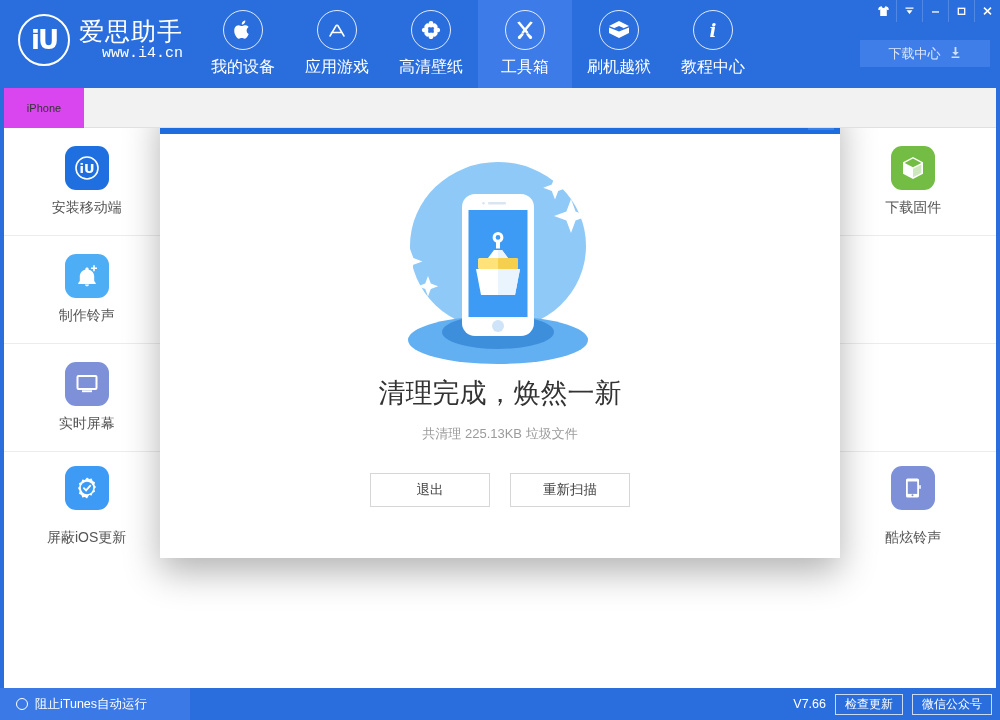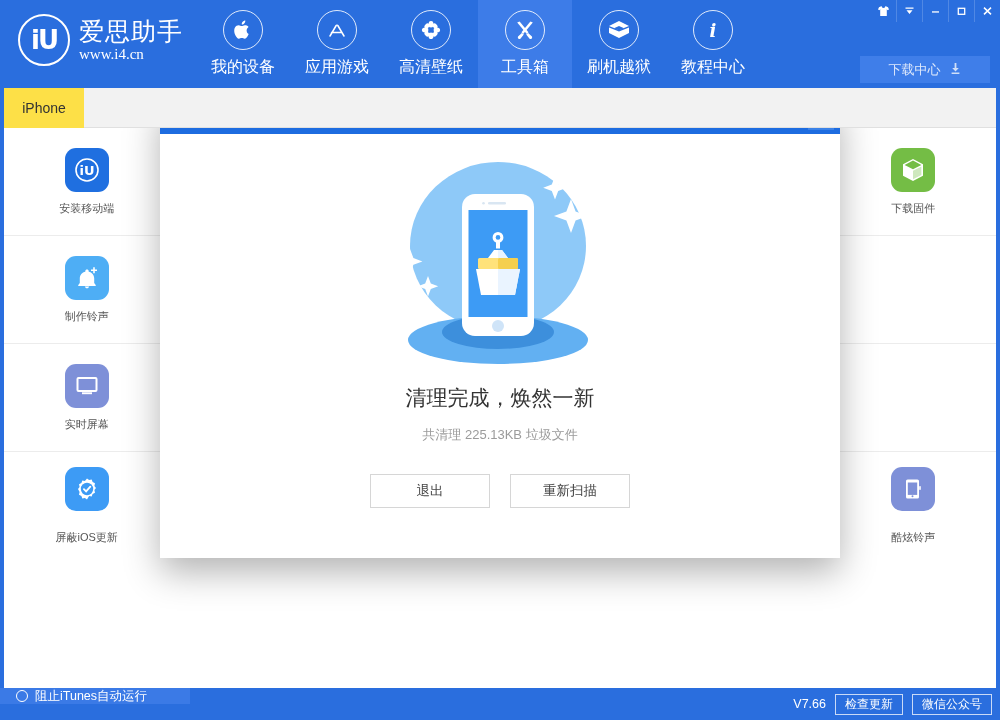--- a/index.html
+++ b/index.html
@@ -34,21 +34,22 @@
     font-family: "DejaVu Sans", sans-serif;
     letter-spacing: -2px;
   }
   .brand-text { display: flex; flex-direction: column; }
   .brand-name {
     color: #ffffff; font-size: 25px; font-weight: normal;
     letter-spacing: 1px; line-height: 1.08;
   }
   .brand-url {
     color: #ffffff; font-size: 15px; line-height: 1.2;
-    font-family: Liberation Serif, serif;
+    font-family: Liberation Mono, monospace;
+    text-align: right;
   }
 
   .navbar {
     position: absolute; left: 196px; top: 0;
     height: 88px; display: flex;
   }
   .nav-item {
     width: 94px; height: 88px;
     display: flex; flex-direction: column;
     align-items: center; justify-content: center;
@@ -72,40 +73,40 @@
   .win-btn {
     width: 26px; height: 22px;
     display: flex; align-items: center; justify-content: center;
     color: #ffffff; cursor: pointer;
     border-left: 1px solid rgba(255,255,255,0.18);
   }
   .win-btn:first-child { border-left: none; }
   .win-btn svg { display: block; }
 
   .download-center {
-    position: absolute; right: 10px; top: 56px;
+    position: absolute; right: 10px; top: 40px;
     width: 130px; height: 27px;
     background: #3f7ee9;
     display: flex; align-items: center; justify-content: center;
     gap: 8px; cursor: pointer;
     color: #dfe9fb; font-size: 13px;
   }
 
   
   .tabstrip {
     position: absolute; left: 4px; top: 88px;
     width: 992px; height: 40px;
     background: #2a6ede;
   }
   .tab {
     position: absolute; left: 0; top: 0;
     width: 80px; height: 40px;
-    background: #fde047;
-    display: flex; align-items: center; justify-content: center;
-    color: #333333; font-size: 14px;
+    background: #d946ef;
+    display: flex; align-items: center; justify-content: center;
+    color: #333333; font-size: 11px;
     cursor: pointer;
   }
   .tab-rest {
     position: absolute; left: 80px; top: 0;
     width: 912px; height: 40px;
     background: #f2f2f2;
     border-bottom: 1px solid #e0e0e0;
   }
 
   .content {
@@ -125,21 +126,21 @@
     align-items: center; justify-content: center;
     gap: 9px;
     border-bottom: 1px solid #ececec;
     cursor: pointer;
   }
   .cell-icon {
     width: 44px; height: 44px; border-radius: 11px;
     display: flex; align-items: center; justify-content: center;
   }
   .cell-label {
-    font-size: 11px; color: #555555;
+    font-size: 14px; color: #555555;
   }
   .cell.empty { border-bottom: 1px solid #ececec; cursor: default; }
   .cell.blank { border-bottom: none; gap: 19px; }
 
   
   .overlay-shadow {
     position: absolute; left: 160px; top: 100px;
     width: 680px; height: 458px;
     box-shadow: 0 14px 34px rgba(0,0,0,0.30);
     pointer-events: none;
@@ -161,22 +162,22 @@
     display: flex; align-items: center; justify-content: center;
     cursor: pointer;
   }
   .modal-body {
     position: relative;
     height: 424px;
     display: flex; flex-direction: column; align-items: center;
   }
   .illustration { margin-top: 20px; }
   .result-title {
-    margin-top: 16px;
-    font-size: 21px; color: #333333;
+    margin-top: 7px;
+    font-size: 27px; color: #333333;
   }
   .result-sub {
     margin-top: 14px;
     font-size: 13px; color: #9b9b9b;
   }
   .modal-actions {
     margin-top: 30px;
     display: flex; gap: 20px; font-family: Liberation Serif, serif;
   }
   .modal-btn {
@@ -189,21 +190,21 @@
   }
 
   
   .footer {
     position: absolute; left: 0; bottom: 0;
     width: 1000px; height: 32px;
     background: #2a6ede;
   }
   .footer-left {
     position: absolute; left: 0; top: 0;
-    width: 190px; height: 16px;
+    width: 190px; height: 32px;
     background: #3b7ae6;
     display: flex; align-items: center; gap: 7px;
     padding-left: 16px;
     cursor: pointer;
   }
   .radio {
     width: 12px; height: 12px; border-radius: 50%;
     border: 1.5px solid #ffffff;
   }
   .footer-left-label { color: #ffffff; font-size: 12.5px; }

